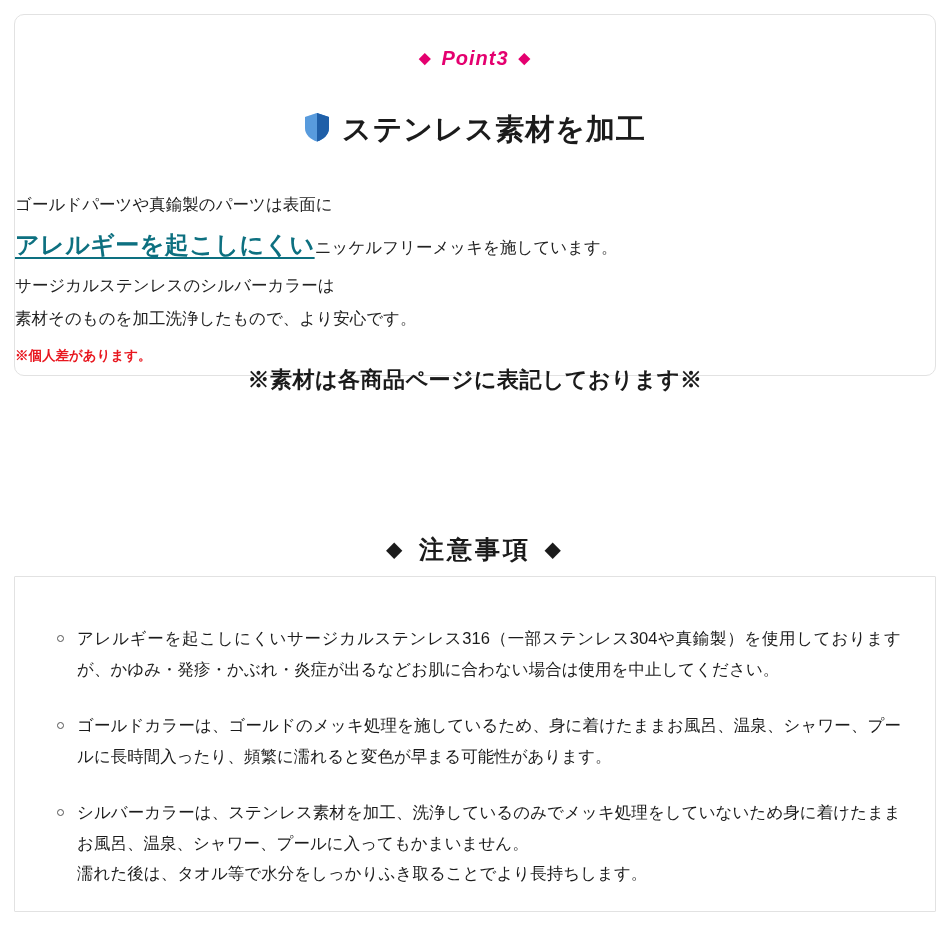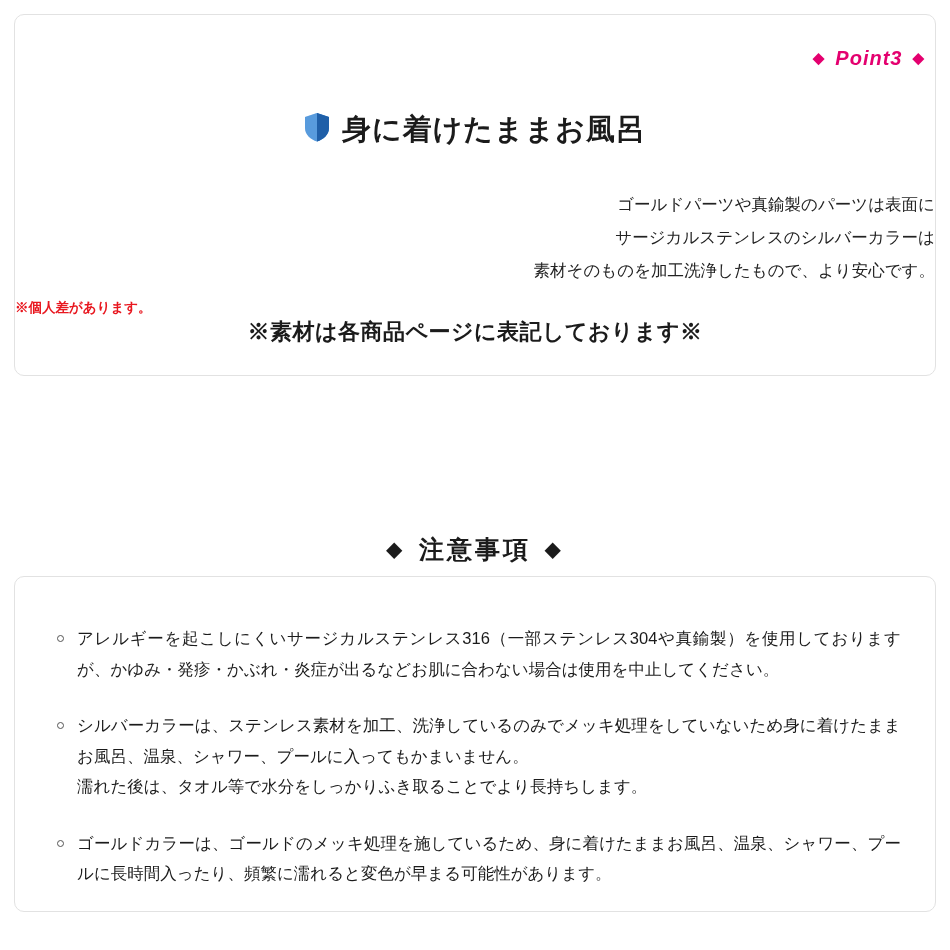--- a/index.html
+++ b/index.html
@@ -27,21 +27,21 @@
     left: 14px;
     top: 14px;
     width: 922px;
     height: 362px;
     box-sizing: border-box;
     border: 1px solid #e2e2e2;
     border-radius: 10px;
     background: #ffffff;
   }
   .point-label {
-    text-align: right;
+    text-align: center;
     margin-top: 32px;
     font-size: 20px;
     font-weight: bold;
     font-style: italic;
     color: #e4006f;
     letter-spacing: 1px;
   }
   .point-label .dia {
     font-style: normal;
     font-size: 15px;
@@ -55,21 +55,21 @@
     font-weight: bold;
     color: #1b1b1b;
     letter-spacing: 1px;
   }
   .shield-icon {
     display: inline-block;
     vertical-align: -3px;
     margin-right: 12px;
   }
   .body-text {
-    text-align: right;
+    text-align: left;
     margin-top: 38px;
     font-size: 16.5px;
     line-height: 2.0;
     color: #222222;
   }
   .line2 {
     font-size: 16.5px;
   }
   .allergy-strong {
     font-size: 24px;
@@ -115,21 +115,21 @@
 
   
   .notes-card {
     position: absolute;
     left: 14px;
     top: 576px;
     width: 922px;
     height: 336px;
     box-sizing: border-box;
     border: 1px solid #e2e2e2;
-    border-radius: 10px;
+    border-radius: 1px;
     background: #ffffff;
     padding: 46px 34px 0 34px;
   }
   .notes-list {
     margin: 0;
     padding: 0;
     list-style: none;
   }
   .notes-list li {
     position: relative;
@@ -163,40 +163,43 @@
       <span class="dia">◆</span><span>Point3</span><span class="dia">◆</span>
     </div>
 
     <h2 class="point-title">
       <span class="shield-icon">
         <svg width="26" height="30" viewBox="0 0 26 30" aria-hidden="true">
           <path d="M13 1 L25 5 L25 16 C25 23 19 27.5 13 29.5 C7 27.5 1 23 1 16 L1 5 Z" fill="#2a7fd4"></path>
           <path d="M13 1 L25 5 L25 16 C25 23 19 27.5 13 29.5 Z" fill="#1f5fa8"></path>
           <path d="M13 1 L13 29.5 C7 27.5 1 23 1 16 L1 5 Z" fill="#ffffff" opacity="0.22"></path>
         </svg>
-      </span><span>身に着けたままお風呂</span>
+      </span><span>ステンレス素材を加工</span>
     </h2>
 
     <div class="body-text">
       <div>ゴールドパーツや真鍮製のパーツは表面に</div>
+      <div class="line2">
+        <span class="allergy-strong">アレルギーを起こしにくい</span><span>ニッケルフリーメッキを施しています。</span>
+      </div>
       <div>サージカルステンレスのシルバーカラーは</div>
       <div>素材そのものを加工洗浄したもので、より安心です。</div>
     </div>
 
     <div class="note-red">※個人差があります。</div>
     <div class="note-bold">※素材は各商品ページに表記しております※</div>
 
   </section>
 
   <h2 class="notes-heading">
     <span class="dia">◆</span><span>注意事項</span><span class="dia">◆</span>
   </h2>
 
   <section class="notes-card">
     <ul class="notes-list">
       <li>アレルギーを起こしにくいサージカルステンレス316（一部ステンレス304や真鍮製）を使用しておりますが、かゆみ・発疹・かぶれ・炎症が出るなどお肌に合わない場合は使用を中止してください。</li>
+      <li>ゴールドカラーは、ゴールドのメッキ処理を施しているため、身に着けたままお風呂、温泉、シャワー、プールに長時間入ったり、頻繁に濡れると変色が早まる可能性があります。</li>
       <li style="white-space: pre-line;">シルバーカラーは、ステンレス素材を加工、洗浄しているのみでメッキ処理をしていないため身に着けたままお風呂、温泉、シャワー、プールに入ってもかまいません。
 濡れた後は、タオル等で水分をしっかりふき取ることでより長持ちします。</li>
-      <li>ゴールドカラーは、ゴールドのメッキ処理を施しているため、身に着けたままお風呂、温泉、シャワー、プールに長時間入ったり、頻繁に濡れると変色が早まる可能性があります。</li>
     </ul>
   </section>
 
 </div>
 
 </body></html>

